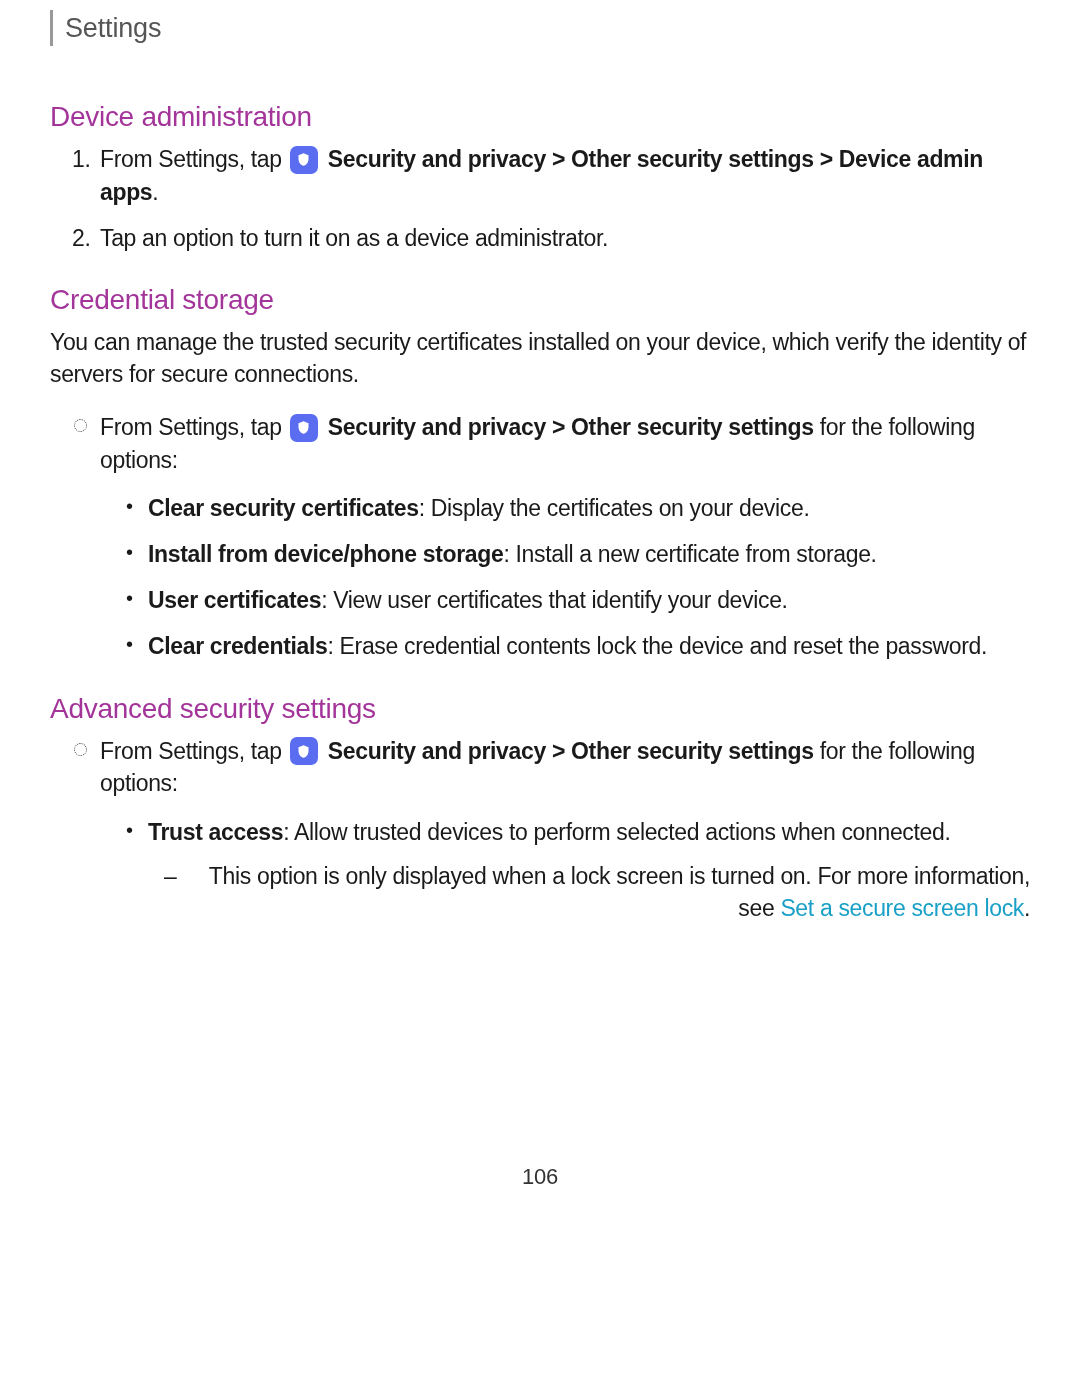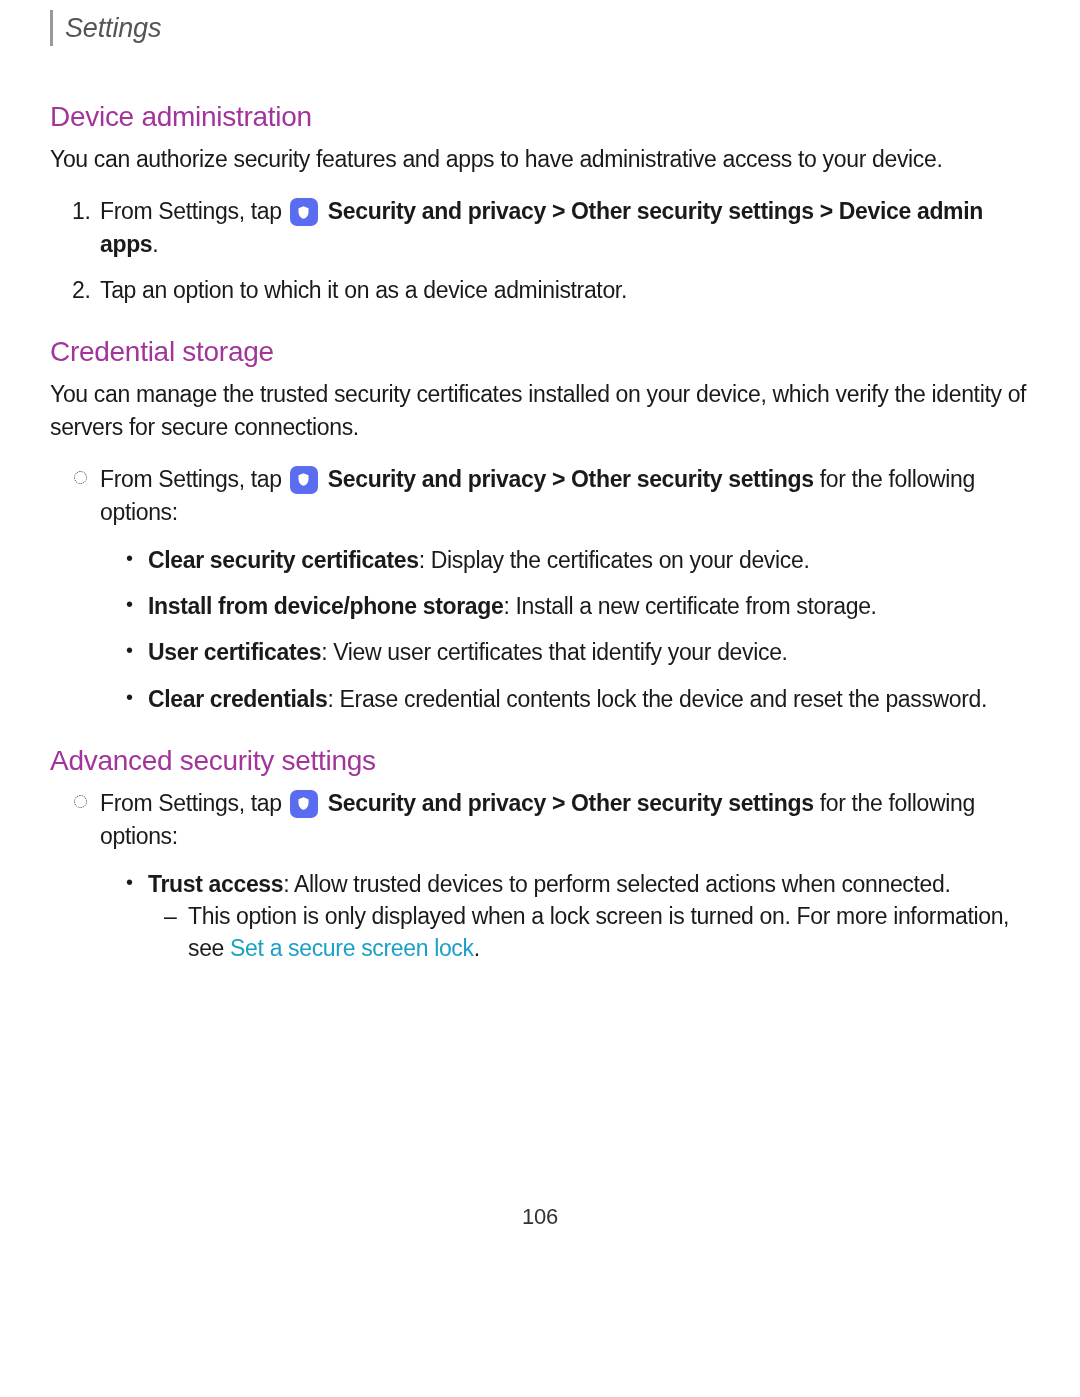--- a/index.html
+++ b/index.html
@@ -24,21 +24,20 @@
   .breadcrumb-bar {
     width: 3px;
     height: 36px;
     background: #999;
     margin-right: 12px;
   }
   .breadcrumb-text {
     font-size: 27px;
     color: #555;
     font-weight: 400;
-    font-style: italic;
   }
   h2 {
     font-size: 28px;
     font-weight: 400;
     color: #a3349a;
     margin-bottom: 10px;
     letter-spacing: -0.01em;
   }
   .section-desc {
     font-size: 23px;
@@ -104,20 +103,22 @@
   ul.dot > li::before {
     content: "•";
     position: absolute;
     left: -22px;
     top: 0;
     font-size: 20px;
   }
   ul.dash {
     list-style: none;
     padding-left: 40px;
+    margin-top: 12px;
+    text-align: right;
   }
   ul.dash > li {
     position: relative;
     font-size: 23px;
     line-height: 1.4;
     margin-bottom: 12px;
     letter-spacing: -0.015em;
   }
   ul.dash > li::before {
     content: "–";
@@ -159,31 +160,30 @@
 </head>
 <body>
 
 <div class="breadcrumb">
   <div class="breadcrumb-bar"></div>
   <span class="breadcrumb-text">Settings</span>
 </div>
 
 <div class="section">
   <h2>Device administration</h2>
-  <p class="section-desc">You can authorize security features and apps to have administrative access to your device.</p>
   <ol>
     <li>
       <span>From Settings, tap </span><span class="shield-icon">
           <svg viewBox="0 0 24 24" fill="none">
             <path d="M12 2 L20 5 L20 11 C20 17 16 21 12 22 C8 21 4 17 4 11 L4 5 Z" fill="white"></path>
           </svg>
         </span>
       <span class="bold">Security and privacy &gt; Other security settings &gt; Device admin apps</span><span>.</span>
     </li>
-    <li>Tap an option to which it on as a device administrator.</li>
+    <li>Tap an option to turn it on as a device administrator.</li>
   </ol>
 </div>
 
 <div class="section">
   <h2>Credential storage</h2>
   <p class="section-desc">You can manage the trusted security certificates installed on your device, which verify the identity of servers for secure connections.</p>
   <ul class="circle">
     <li>
       <span>From Settings, tap </span><span class="shield-icon">
           <svg viewBox="0 0 24 24" fill="none">

